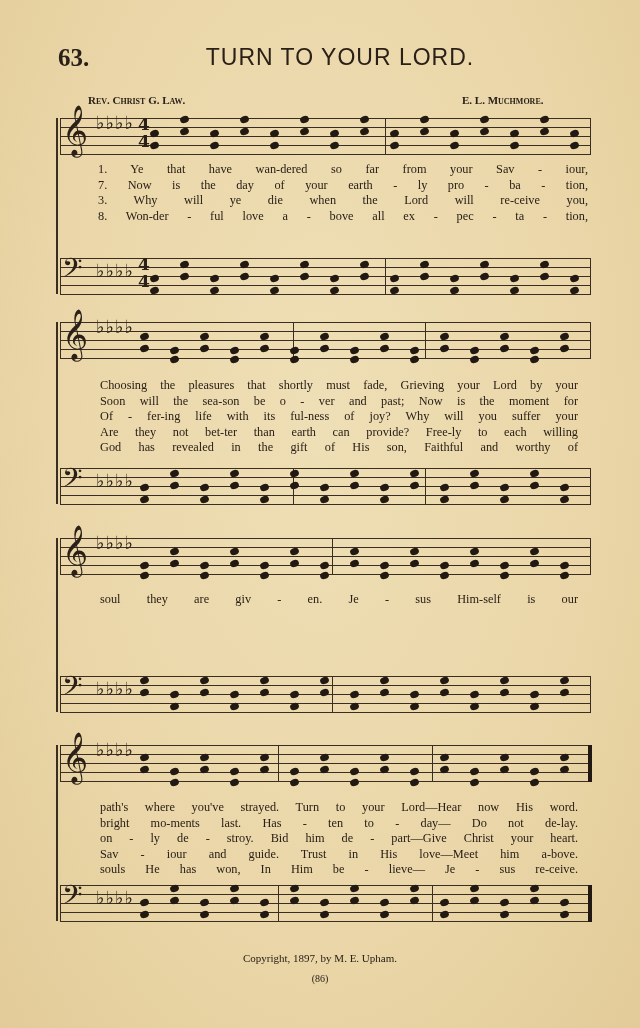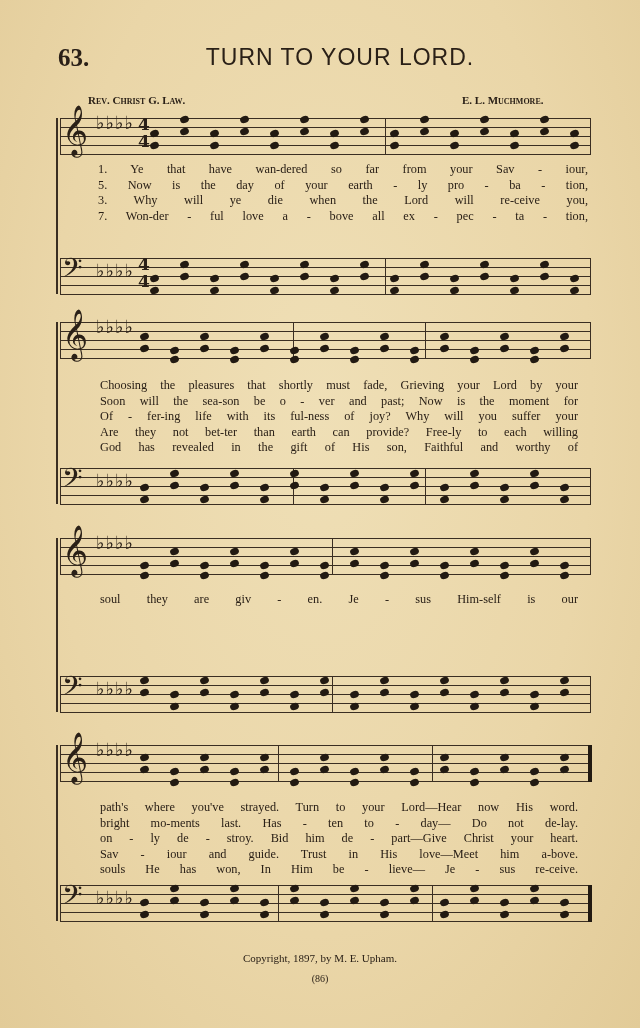--- a/index.html
+++ b/index.html
@@ -121,21 +121,21 @@
       <div class="note" style="left: 420px; top: 3px;"></div>
       <div class="note" style="left: 420px; top: 15px;"></div>
       <div class="note" style="left: 450px; top: 17px;"></div>
       <div class="note" style="left: 450px; top: 29px;"></div>
       <div class="note" style="left: 480px; top: 3px;"></div>
       <div class="note" style="left: 480px; top: 15px;"></div>
       <div class="note" style="left: 510px; top: 17px;"></div>
       <div class="note" style="left: 510px; top: 29px;"></div>
     </div>
     <div class="brace" style="top: 118px; height: 176px;"></div>
-    <div class="lyrics" style="top: 162px;"><div>1. Ye that have wan-dered so far from your Sav - iour,</div><div>5. Now is the day of your earth - ly pro - ba - tion,</div><div>3. Why will ye die when the Lord will re-ceive you,</div><div>7. Won-der - ful love a - bove all ex - pec - ta - tion,</div></div>
+    <div class="lyrics" style="top: 162px;"><div>1. Ye that have wan-dered so far from your Sav - iour,</div><div>7. Now is the day of your earth - ly pro - ba - tion,</div><div>3. Why will ye die when the Lord will re-ceive you,</div><div>8. Won-der - ful love a - bove all ex - pec - ta - tion,</div></div>
     <div class="staff" style="top: 322px;">
       <div class="line" style="top: 0px;"></div>
       <div class="line" style="top: 9px;"></div>
       <div class="line" style="top: 18px;"></div>
       <div class="line" style="top: 27px;"></div>
       <div class="line" style="top: 36px;"></div>
       <span class="clef treble">𝄞</span>
       <span class="keysig" style="top: -6px;">♭♭♭♭</span>
       <div class="bar" style="left: 233px;"></div>
       <div class="bar" style="left: 365px;"></div>

